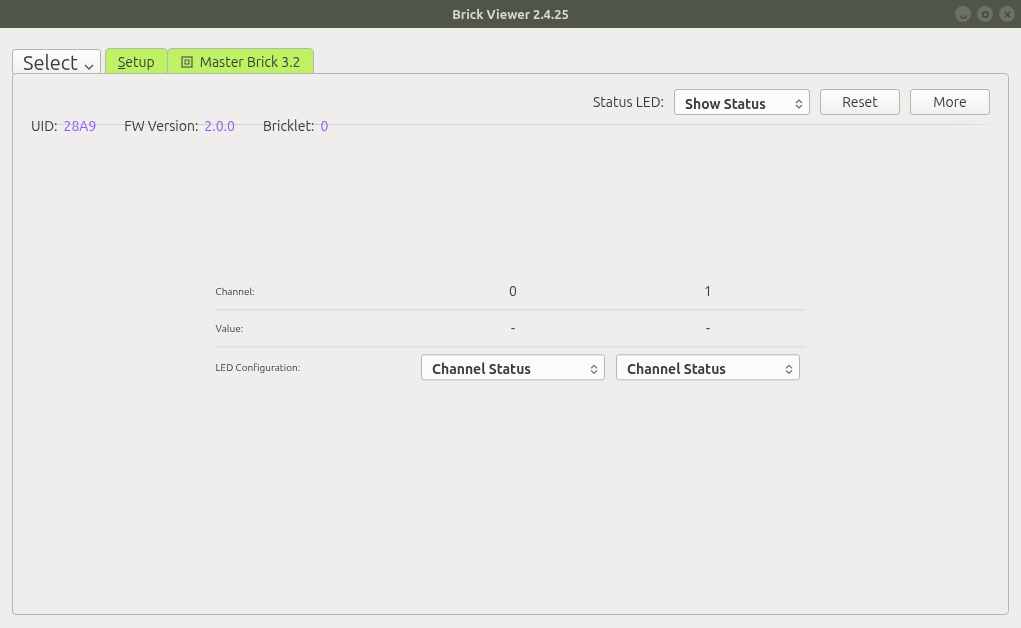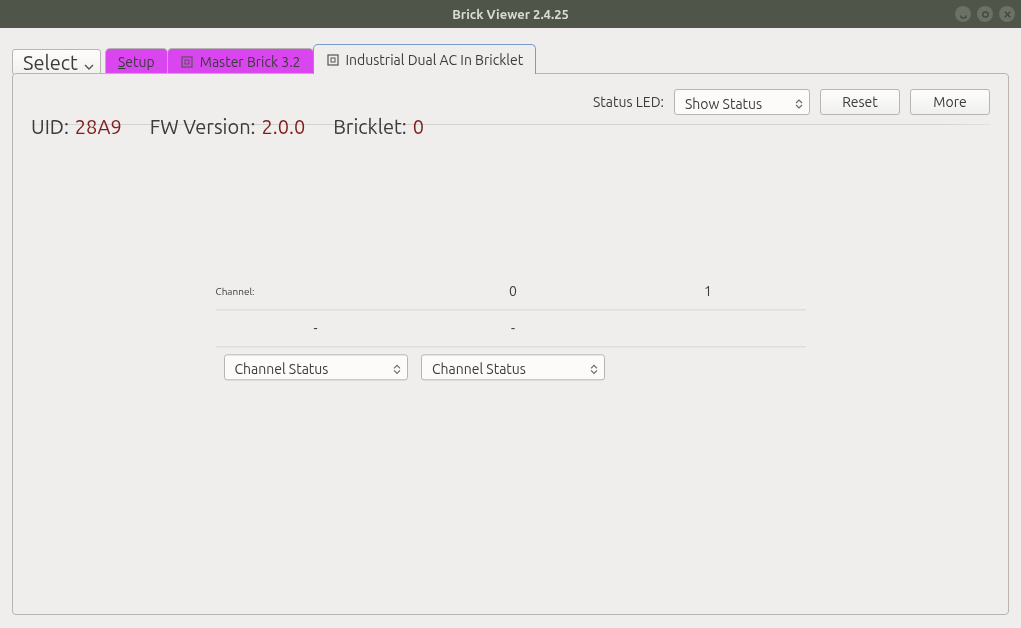--- a/index.html
+++ b/index.html
@@ -85,21 +85,21 @@
     border-bottom: none;
     border-top-left-radius: 5px;
     border-top-right-radius: 5px;
     background: #e6e4e1;
     color: #3b3b3b;
     font-size: 14px;
     margin-right: -1px;
     cursor: pointer;
     position: relative;
   }
-  .tab.inactive { background: #d946ef; height: 26px; }
+  .tab.inactive { background: #bef264; height: 26px; }
   .tab.active {
     background: #efeeec;
     border-color: #7a9bc9;
     border-width: 1px;
     height: 30px;
     z-index: 3;
   }
   .tab .tab-icon { width:14px; height:14px; display:inline-flex; align-items:center; justify-content:center; }
   .tab .tab-icon svg { width:14px; height:14px; }
   .tab .underline-first::first-letter { text-decoration: underline; }
@@ -116,42 +116,43 @@
   }
 
   .inforow {
     display: flex;
     align-items: center;
     gap: 24px;
     height: 28px;
   }
   .inforow .left { display:flex; gap: 28px; align-items:center; }
   .inforow .right { margin-left:auto; display:flex; gap:10px; align-items:center; }
-  .kv { display:flex; gap:6px; align-items:baseline; font-size:20px; }
+  .kv { display:flex; gap:6px; align-items:baseline; font-size:14px; }
   .kv .label { color:#3b3b3b; }
-  .kv .value { color:#7f1d1d;margin-top:48px; }
+  .kv .value { color:#8b5cf6;margin-top:48px; }
 
   .hr {
     height:1px;
     background: linear-gradient(to right, rgba(0,0,0,0.05), rgba(0,0,0,0.12) 5%, rgba(0,0,0,0.12) 95%, rgba(0,0,0,0.05));
     margin: 8px 0 0 0;
   }
 
   .combo {
     height: 26px;
     border: 1px solid #b8b5b1;
     border-radius: 3px;
     background: #fcfbfa;
     display:flex; align-items:center;
     padding: 4px 4px 0 10px;
     gap: 6px;
     font-size: 14px;
     min-width: 136px;
     cursor: pointer;
     justify-content: space-between;
+    font-weight: bold;
   }
   .combo .updown {
     width: 12px; height: 18px;
     display:flex; flex-direction:column; justify-content:center; align-items:center;
     color: #6b6a67;
   }
   .combo .updown svg { width:8px; height:5px; display:block; }
 
   .btn {
     height: 26px;
@@ -234,29 +235,20 @@
         <span class="underline-first">Setup</span>
       </div>
       <div class="tab inactive">
         <span class="tab-icon">
           <svg viewBox="0 0 14 14">
               <rect x="2" y="2" width="10" height="10" fill="none" stroke="#555" stroke-width="1.2"></rect>
               <rect x="5" y="5" width="4" height="4" fill="none" stroke="#555" stroke-width="1"></rect>
             </svg>
         </span>
         <span>Master Brick 3.2</span>
-      </div>
-      <div class="tab active">
-        <span class="tab-icon">
-          <svg viewBox="0 0 14 14">
-              <rect x="2" y="2" width="10" height="10" fill="none" stroke="#555" stroke-width="1.2"></rect>
-              <rect x="5" y="5" width="4" height="4" fill="none" stroke="#555" stroke-width="1"></rect>
-            </svg>
-        </span>
-        <span>Industrial Dual AC In Bricklet</span>
       </div>
     </div>
   </div>
 
   <div class="panel">
 
     <div class="inforow">
       <div class="left">
         <div class="kv">
           <span class="label">UID:</span>
@@ -298,27 +290,29 @@
       <div class="ctable">
         <div class="crow">
           <div class="lbl">Channel:</div>
           <div class="cell">0</div>
           <div class="cell">1</div>
         </div>
         <div class="crow crow-sep">
             <div class="sep"></div>
           </div>
         <div class="crow">
+          <div class="lbl">Value:</div>
           <div class="cell">-</div>
           <div class="cell">-</div>
         </div>
         <div class="crow crow-sep">
             <div class="sep"></div>
           </div>
         <div class="crow" style="height:40px;">
+          <div class="lbl">LED Configuration:</div>
           <div class="cell cell-combo">
             <div class="combo combo-wide">
               <span>Channel Status</span>
               <span class="updown">
                 <svg viewBox="0 0 8 5">
                     <path d="M1 4 L4 1 L7 4" fill="none" stroke="#6b6a67" stroke-width="1.2"></path>
                   </svg>
                 <svg viewBox="0 0 8 5">
                     <path d="M1 1 L4 4 L7 1" fill="none" stroke="#6b6a67" stroke-width="1.2"></path>
                   </svg>

